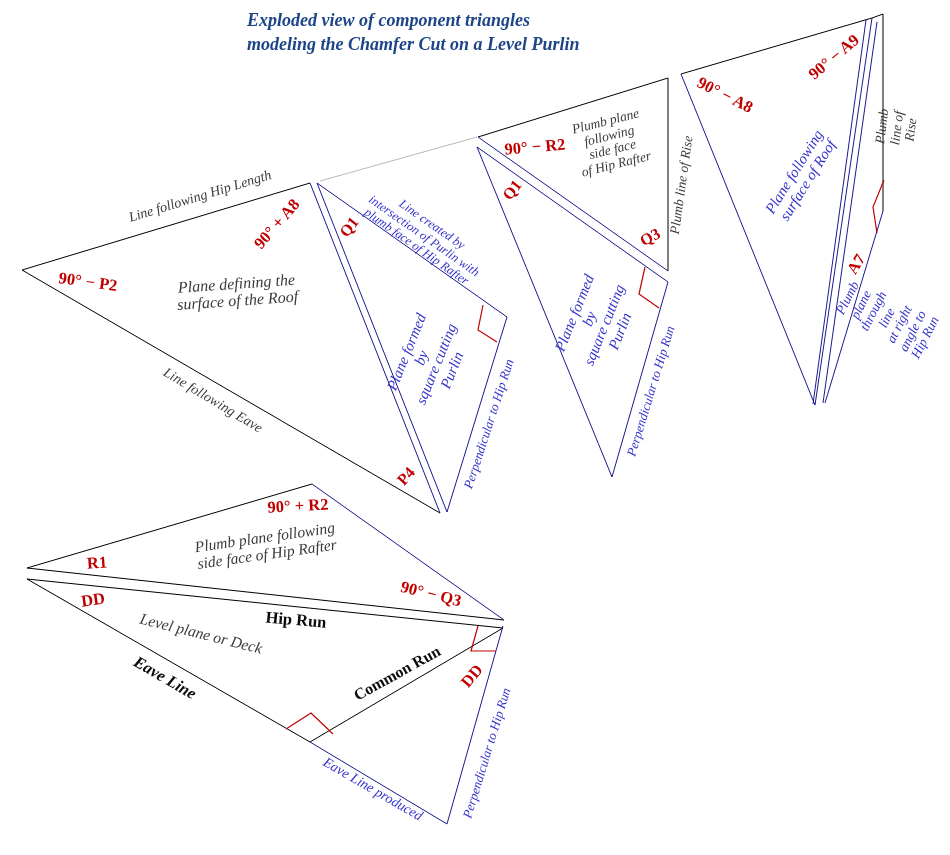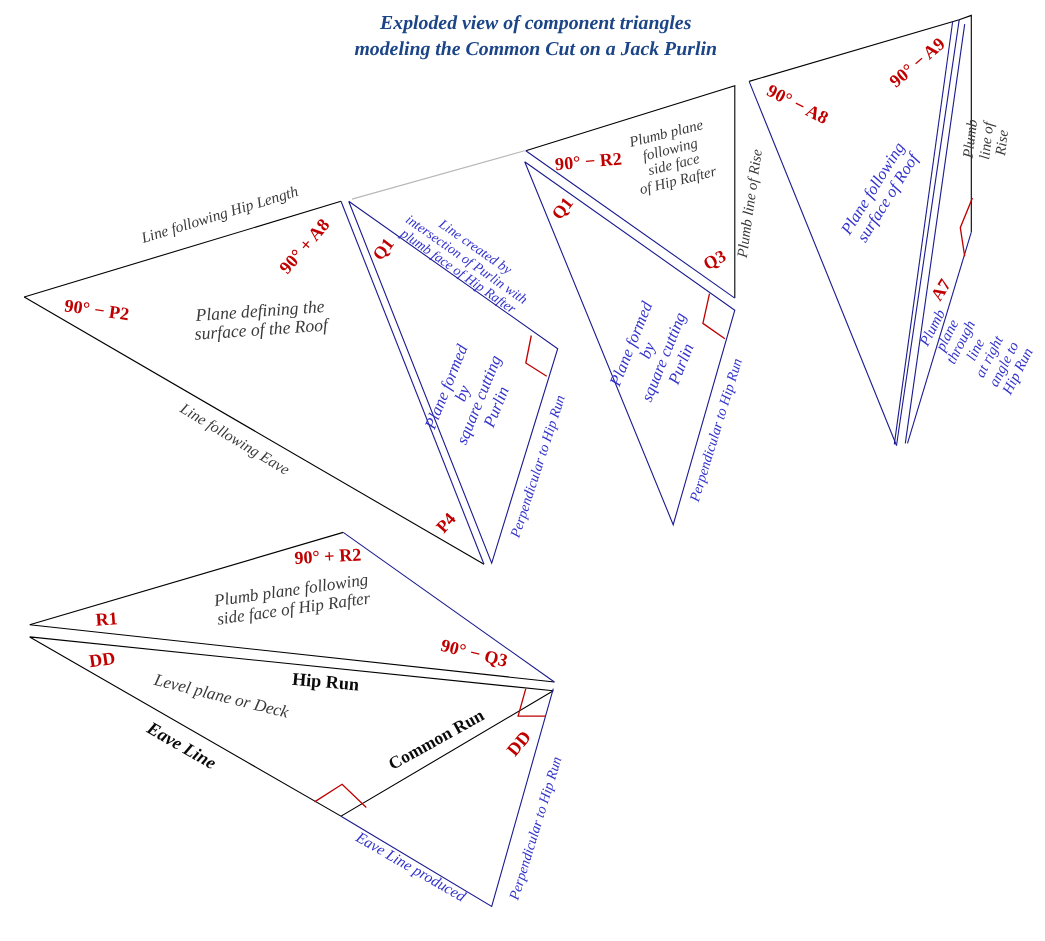--- a/index.html
+++ b/index.html
@@ -20,21 +20,20 @@
   }
   .red{color:#c00000;font-weight:bold;}
   .blue{color:#3333cc;font-style:italic;}
   .dark{color:#3a3a3a;font-style:italic;}
   .black-bold{color:#0b0b0b;font-weight:bold;}
   .black-bolditalic{color:#0b0b0b;font-weight:bold;font-style:italic;}
   #title{
     position:absolute;
     left:487px;top:8px;
     transform:translateX(-50%);
-    text-align:center;
     color:#1c4587;
     font-weight:bold;
     font-style:italic;
     font-size:18px;
     line-height:1.35;
     width:480px;
   }
 </style>
 </head>
 <body>
@@ -60,21 +59,21 @@
       <polyline points="503,628 27,579 310,742 503,628" fill="none" stroke="#000000" stroke-width="1"></polyline>
       <polyline points="310,742 447,824 503,626" fill="none" stroke="#1a1a8f" stroke-width="1"></polyline>
       <polyline points="483,305 478,330 497,342" fill="none" stroke="#c00000" stroke-width="1.2"></polyline>
       <polyline points="645,267 639,294 659,308" fill="none" stroke="#c00000" stroke-width="1.2"></polyline>
       <polyline points="884,180 873,207 877,233" fill="none" stroke="#c00000" stroke-width="1.2"></polyline>
       <polyline points="478,626 471,651 496,651" fill="none" stroke="#c00000" stroke-width="1.2"></polyline>
       <polyline points="286,729 311,713 333,734" fill="none" stroke="#c00000" stroke-width="1.2"></polyline>
     </svg>
   <div id="title">
     <div>Exploded view of component triangles</div>
-    <div>modeling the Common Cut on a Jack Purlin</div>
+    <div>modeling the Chamfer Cut on a Level Purlin</div>
   </div>
   <div id="labels">
       <div class="lbl dark" style="left: 200px; top: 196px; font-size: 14px; transform: translate(-50%, -50%) rotate(-17deg);">Line following Hip Length</div>
       <div class="lbl red" style="left: 88px; top: 282px; font-size: 16.5px; transform: translate(-50%, -50%) rotate(8deg);">90° − P2</div>
       <div class="lbl red" style="left: 277px; top: 224px; font-size: 16.5px; transform: translate(-50%, -50%) rotate(-49deg);">90° + A8</div>
       <div class="lbl dark" style="left: 237px; top: 292px; font-size: 16px; transform: translate(-50%, -50%) rotate(-4deg);">Plane defining the
 surface of the Roof</div>
       <div class="lbl dark" style="left: 213px; top: 400px; font-size: 14px; transform: translate(-50%, -50%) rotate(31deg);">Line following Eave</div>
       <div class="lbl red" style="left: 349px; top: 227px; font-size: 16px; transform: translate(-50%, -50%) rotate(-52deg);">Q1</div>
       <div class="lbl blue" style="left: 424px; top: 236px; font-size: 12.5px; transform: translate(-50%, -50%) rotate(35deg);">Line created by

